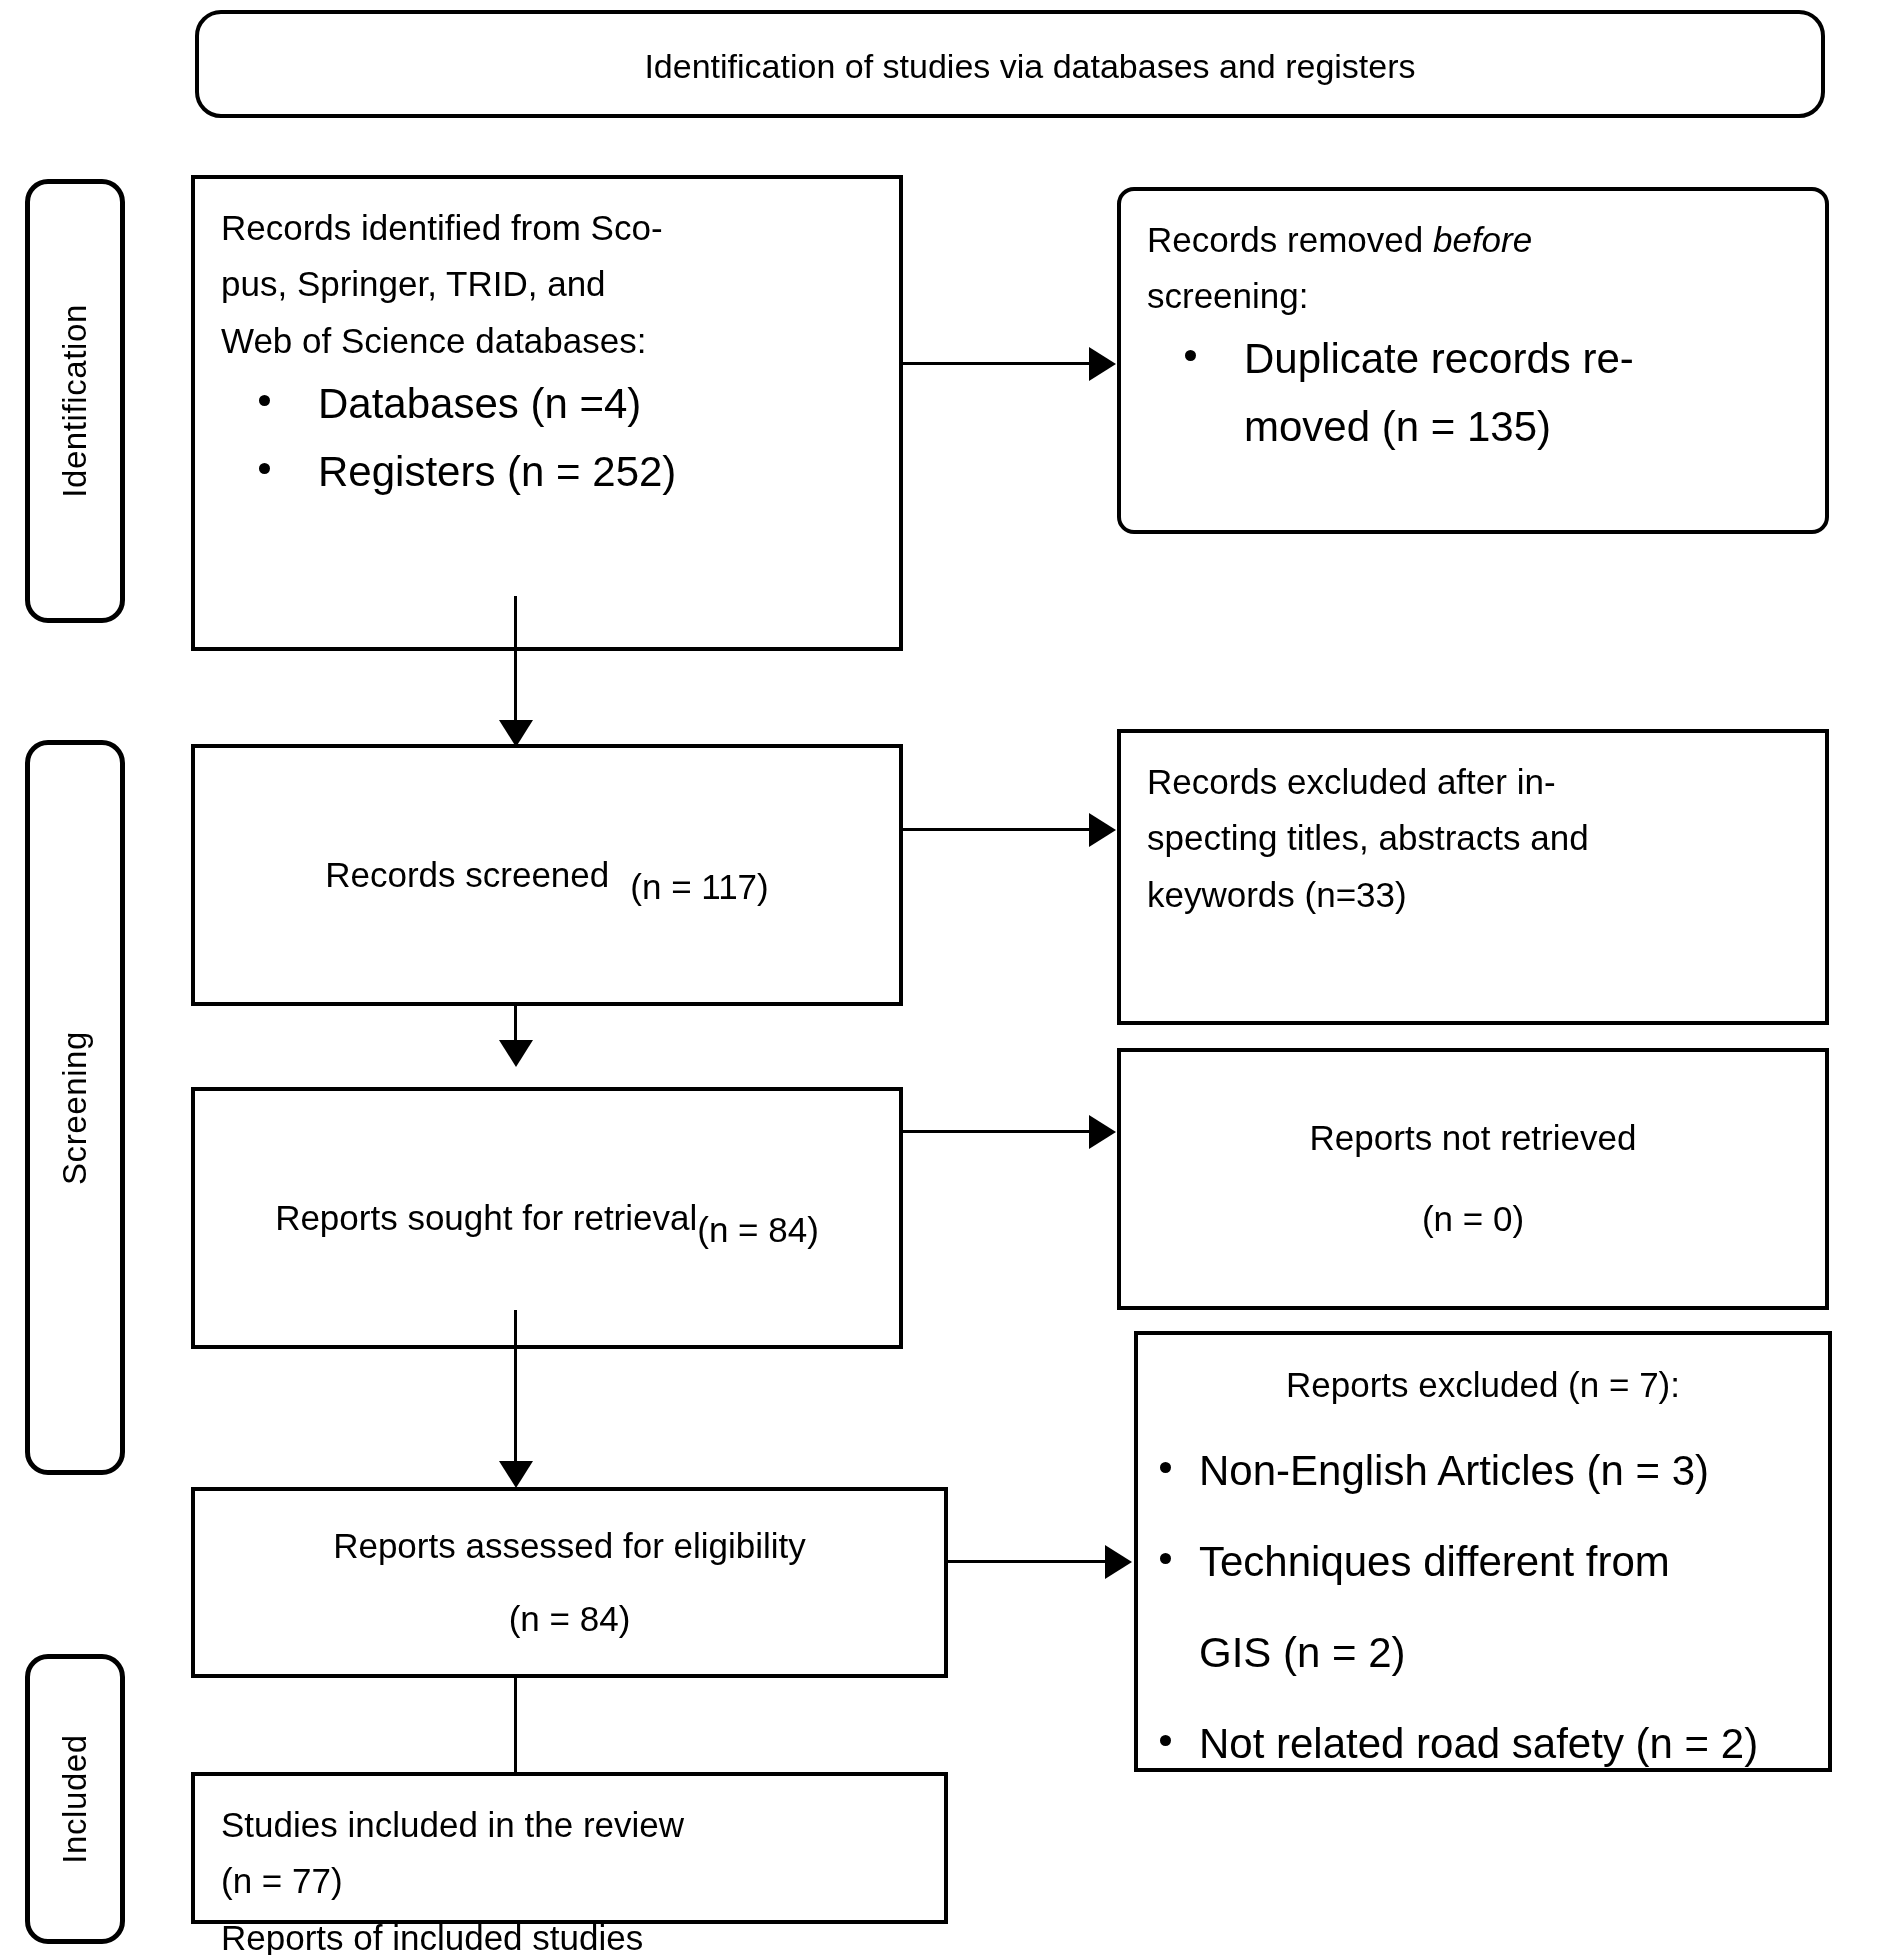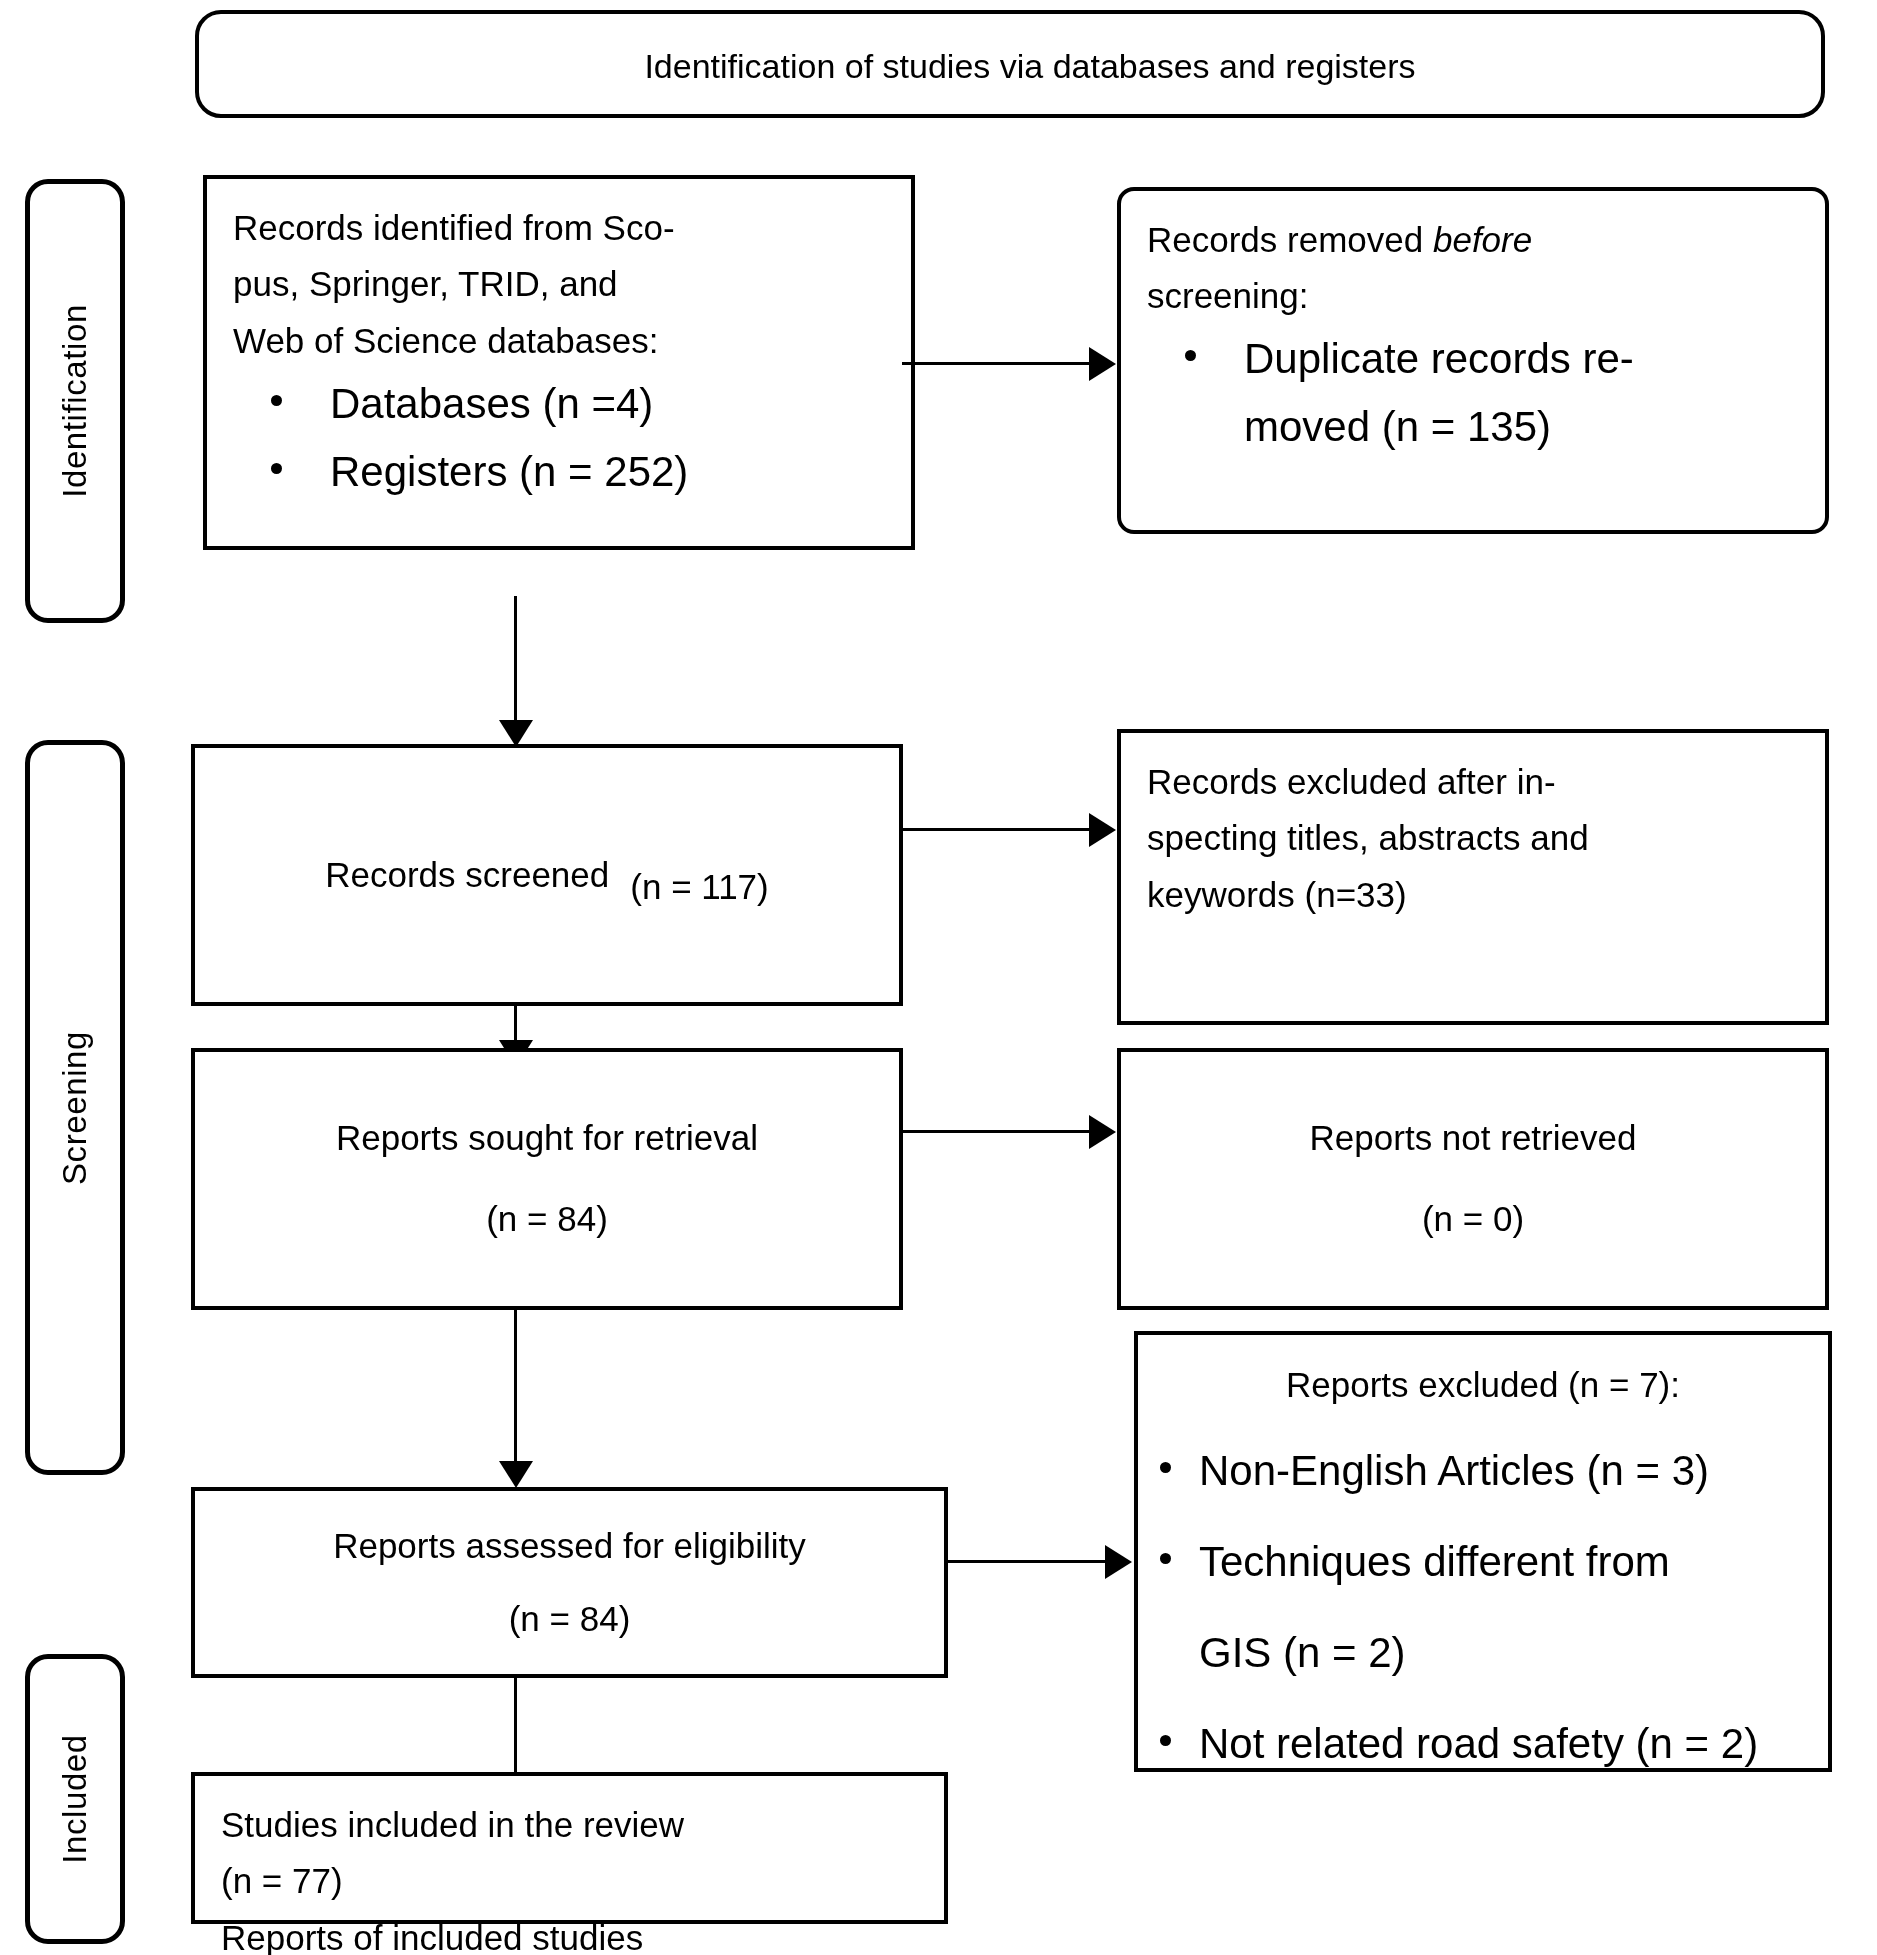--- a/index.html
+++ b/index.html
@@ -144,21 +144,21 @@
   </div>
 
   <div class="stage" style="left:25px; top:740px; width:100px; height:735px;">
     <span>Screening</span>
   </div>
 
   <div class="stage" style="left:25px; top:1654px; width:100px; height:290px;">
     <span>Included</span>
   </div>
 
-  <div class="box pad" style="left:191px; top:175px; width:712px; height:375px;margin-left:12px;">
+  <div class="box pad" style="left:191px; top:175px; width:712px; height:476px;">
     <div class="body-text">Records identified from Sco-</div>
     <div class="body-text">pus, Springer, TRID, and</div>
     <div class="body-text">Web of Science databases:</div>
     <ul class="bullets indent">
       <li><span class="dot"></span><span>Databases (n =4)</span></li>
       <li><span class="dot"></span><span>Registers (n = 252)</span></li>
     </ul>
   </div>
 
   <div class="box pad" style="left:1117px; top:187px; width:712px; height:347px;border-radius:17px;">
@@ -188,21 +188,21 @@
     <div class="body-text">specting titles, abstracts and</div>
     <div class="body-text">keywords (n=33)</div>
   </div>
 
   <div class="hline" style="left:902px; top:828px; width:188px;"></div>
   <div class="arrow-right" style="left:1089px; top:813px;"></div>
 
   <div class="vline" style="left:514px; top:1006px; height:40px;"></div>
   <div class="arrow-down" style="left:499px; top:1040px;"></div>
 
-  <div class="box" style="left:191px; top:1048px; width:712px; height:262px; display:flex; flex-direction:column; align-items:center; justify-content:center;">
+  <div class="box" style="left:191px; top:1087px; width:712px; height:262px; display:flex; flex-direction:row; align-items:center; justify-content:center;">
     <div class="body-text center">Reports sought for retrieval</div>
     <div class="body-text center" style="margin-top:24px;">(n = 84)</div>
   </div>
 
   <div class="box" style="left:1117px; top:1048px; width:712px; height:262px; display:flex; flex-direction:column; align-items:center; justify-content:center;">
     <div class="body-text center">Reports not retrieved</div>
     <div class="body-text center" style="margin-top:24px;">(n = 0)</div>
   </div>
 
   <div class="hline" style="left:902px; top:1130px; width:188px;"></div>

